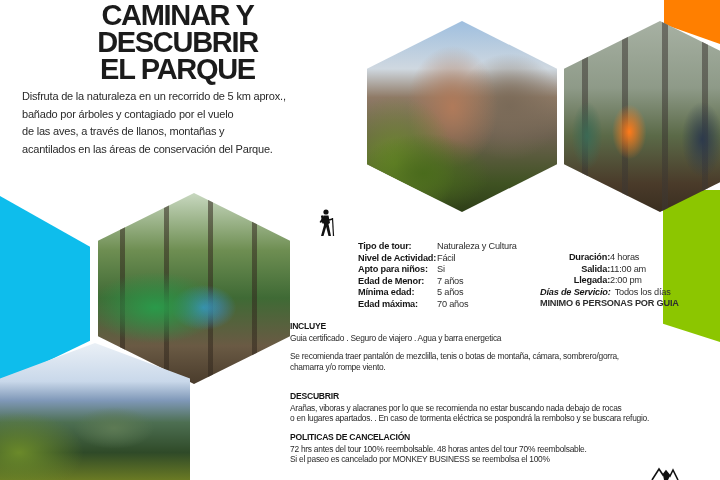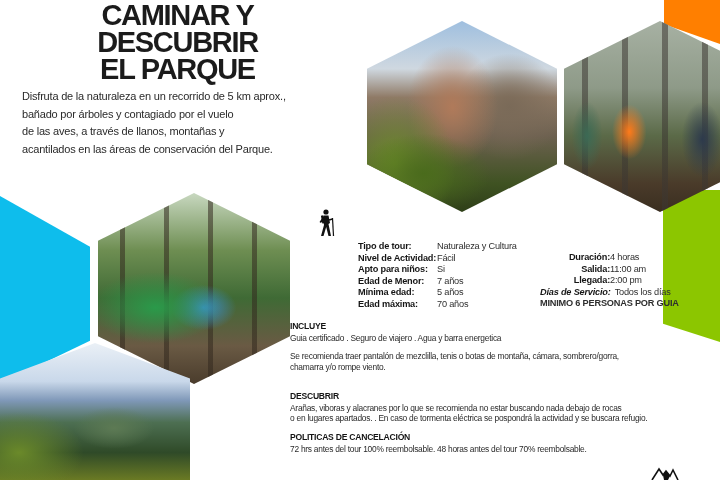--- a/index.html
+++ b/index.html
@@ -185,24 +185,25 @@
 </div>
 
 <div class="section" id="sec-recom">
   <div class="b">Se recomienda traer pantalón de mezclilla, tenis o botas de montaña,  cámara, sombrero/gorra,</div>
   <div class="b">chamarra y/o rompe viento.</div>
 </div>
 
 <div class="section" id="sec-importante">
   <div class="h">DESCUBRIR</div>
   <div class="b">Arañas, viboras y alacranes por lo que se recomienda no estar buscando nada debajo de rocas</div>
-  <div class="b">o en lugares apartados. . En caso de tormenta eléctrica se pospondrá la actividad y se buscara refugio.</div>
+  <div class="b">o en lugares apartados. . En caso de tormenta eléctrica se pospondrá la rembolso y se buscara refugio.</div>
 </div>
 
 <div class="section" id="sec-politicas">
   <div class="h">POLITICAS DE CANCELACIÓN</div>
   <div class="b">72 hrs antes del tour 100% reembolsable. 48 horas antes del tour 70% reembolsable.</div>
+  <div class="b">Si el paseo es cancelado por MONKEY BUSINESS se reembolsa el 100%</div>
 </div>
 
 <svg id="logo-icon" viewBox="0 0 28 16">
   <polyline points="1,16 8,5 12,11 15,7 19,12 22,6 27,16" fill="none" stroke="#111" stroke-width="1.6"></polyline>
   <polygon points="12,11 15,7 19,12 17,16 13,16" fill="#111"></polygon>
 </svg>
 
 </body></html>

